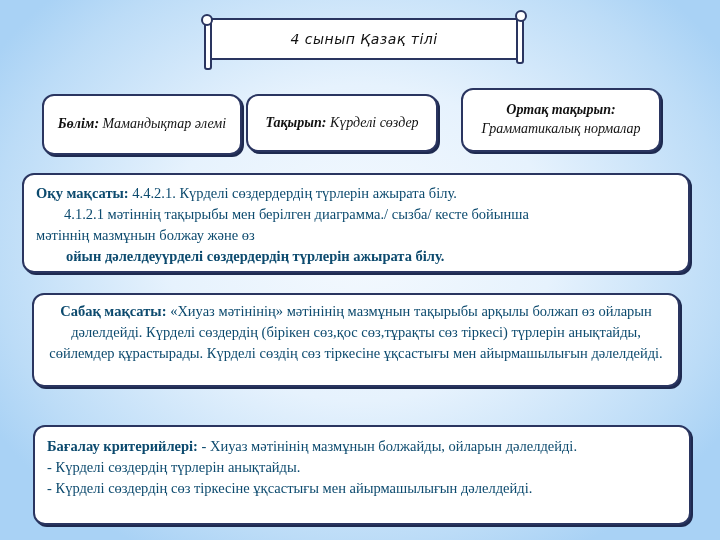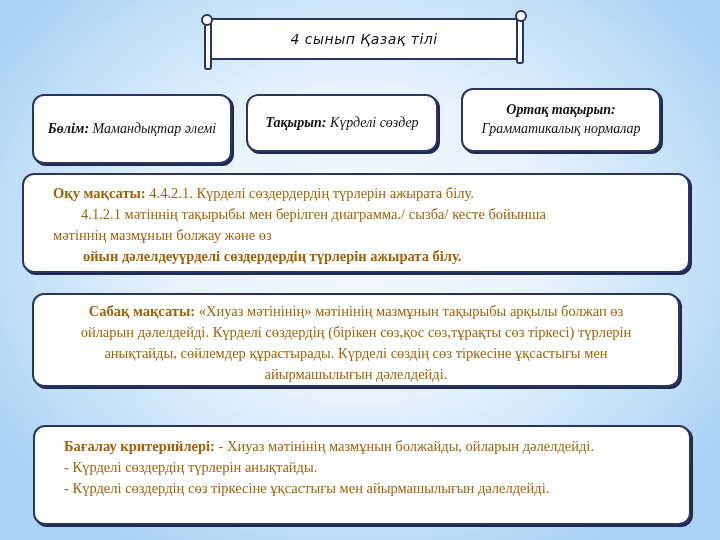--- a/index.html
+++ b/index.html
@@ -10,24 +10,24 @@
     display:flex;align-items:center;justify-content:center;}
   .scroll .knob{position:absolute;width:8px;height:8px;border:2px solid #2a3560;border-radius:50%;background:#fff;}
   .scroll .k1{left:-6px;top:-6px}
   .scroll .k2{right:-6px;top:-10px}
   .scroll .roll1{position:absolute;left:-3px;top:0;width:4px;height:46px;border:2px solid #2a3560;border-radius:3px;background:#fff;}
   .scroll .roll2{position:absolute;right:-3px;top:-6px;width:4px;height:46px;border:2px solid #2a3560;border-radius:3px;background:#fff;}
   .title{font-family:"DejaVu Sans", sans-serif;font-style:italic;font-size:14px;color:#111;letter-spacing:0.5px;}
   .box{position:absolute;background:#fff;border:2px solid #2a3560;border-radius:12px;box-sizing:border-box;box-shadow:2px 2px 0 #1e2a50;}
   .small{display:flex;align-items:center;justify-content:center;text-align:center;font-size:14px;font-style:italic;line-height:1.35;color:#111;padding:0 8px;}
   .small b{font-weight:bold;}
-  .b1{left:32px;top:94px;width:200px;height:70px;}
+  .b1{left:42px;top:94px;width:200px;height:61px;}
   .b2{left:246px;top:94px;width:192px;height:58px;text-align:right;}
   .b3{left:461px;top:88px;width:200px;height:64px;}
-  .big{font-size:14.5px;color:#a16207;line-height:1.45;padding:4px 29px;}
+  .big{font-size:14.5px;color:#0c4a6e;line-height:1.45;padding:4px 12px;}
   .b4{left:22px;top:173px;width:668px;height:100px;padding-top:8px;}
   .b5{left:32px;top:293px;width:648px;height:94px;text-align:center;padding-top:6px;}
   .b6{left:33px;top:413px;width:658px;height:100px;padding-top:9px;margin-top:12px;}
   .lbl{font-weight:bold;}
   .ind{padding-left:28px;}
   .ind2{padding-left:30px;font-weight:bold;}
 </style>
 </head>
 <body>
 

